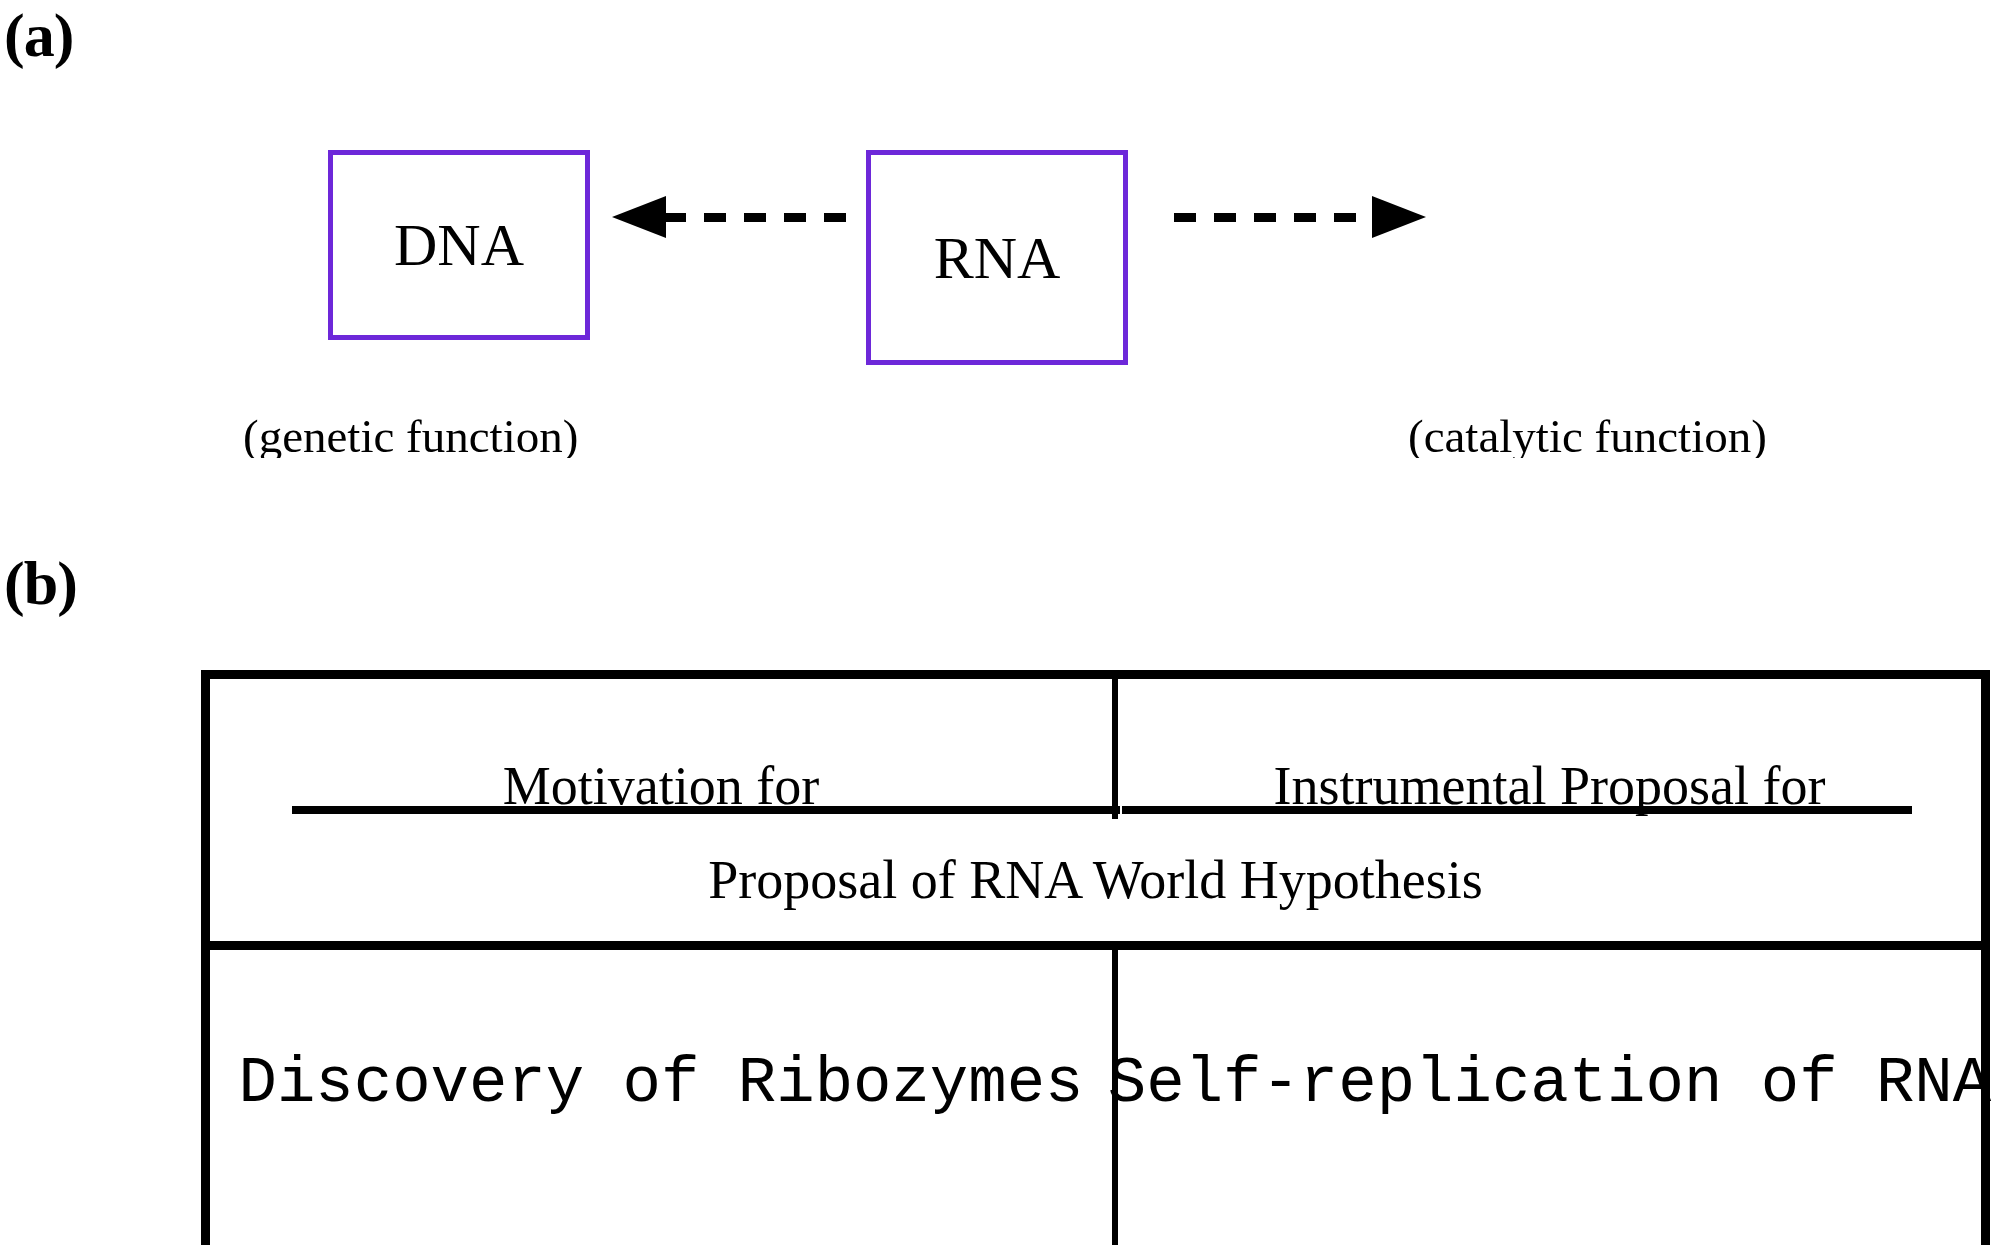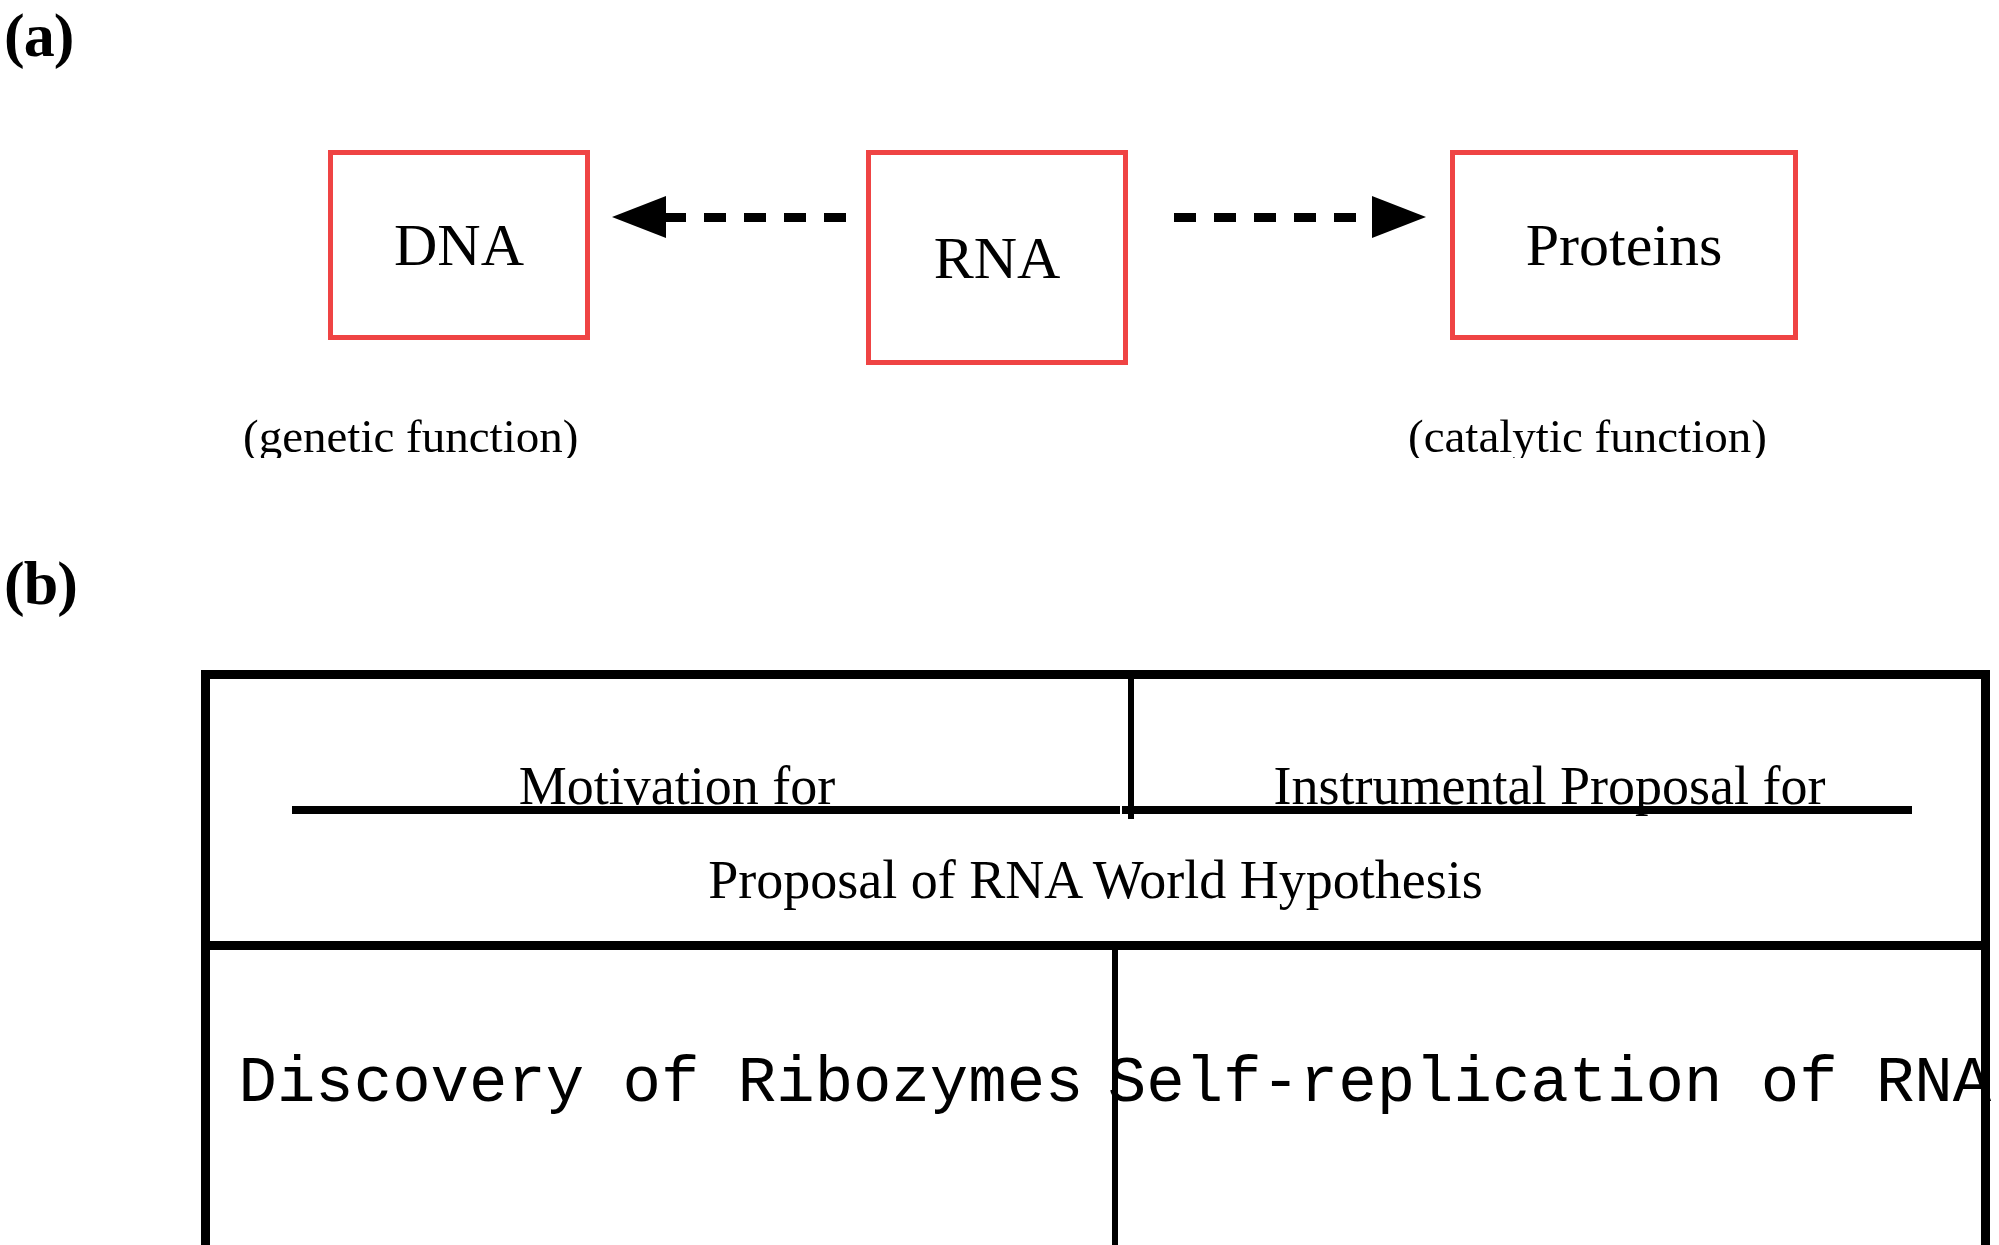--- a/index.html
+++ b/index.html
@@ -33,21 +33,21 @@
     line-height: 1;
     letter-spacing: -1px;
   }
   #panel-a-label { left: 4px;  top: 4px; }
   #panel-b-label { left: 4px;  top: 552px; }
 
   
   .node-box {
     position: absolute;
     box-sizing: border-box;
-    border: 5px solid #ef4444;
+    border: 5px solid #6d28d9;
     background: #ffffff;
     display: flex;
     align-items: center;
     justify-content: center;
   }
   .node-box .node-label {
     font-family: "Liberation Serif", "DejaVu Serif", serif;
     font-size: 60px;
     line-height: 1;
     color: #000000;
@@ -126,21 +126,21 @@
   }
   .header-cell {
     position: absolute;
     top: 0;
     height: 140px;
     display: flex;
     align-items: flex-end;
     justify-content: center;
     box-sizing: border-box;
   }
-  #header-cell-left  { left: 16px;   width: 908px; border-right: 6px solid #000000; }
+  #header-cell-left  { left: 0px;   width: 908px; border-right: 6px solid #000000; }
   #header-cell-right { left: 908px; width: 863px; }
   .header-cell .header-text {
     font-family: "Liberation Serif", "DejaVu Serif", serif;
     font-size: 54px;
     line-height: 1;
     white-space: nowrap;
     padding-bottom: 6px;
   }
   .header-underline {
     position: absolute;
@@ -215,23 +215,20 @@
   <div class="panel-label" id="panel-a-label">(a)</div>
 
   <div class="node-box" id="box-dna">
     <span class="node-label">DNA</span>
   </div>
 
   <div class="node-box" id="box-rna">
     <span class="node-label">RNA</span>
   </div>
 
-  <div class="node-box" id="box-proteins">
-    <span class="node-label">Proteins</span>
-  </div>
 
   <div class="arrow" id="arrow-rna-to-dna">
     <span class="head"></span>
     <span class="shaft"></span>
   </div>
 
   <div class="arrow" id="arrow-rna-to-proteins">
     <span class="shaft"></span>
     <span class="head"></span>
   </div>

